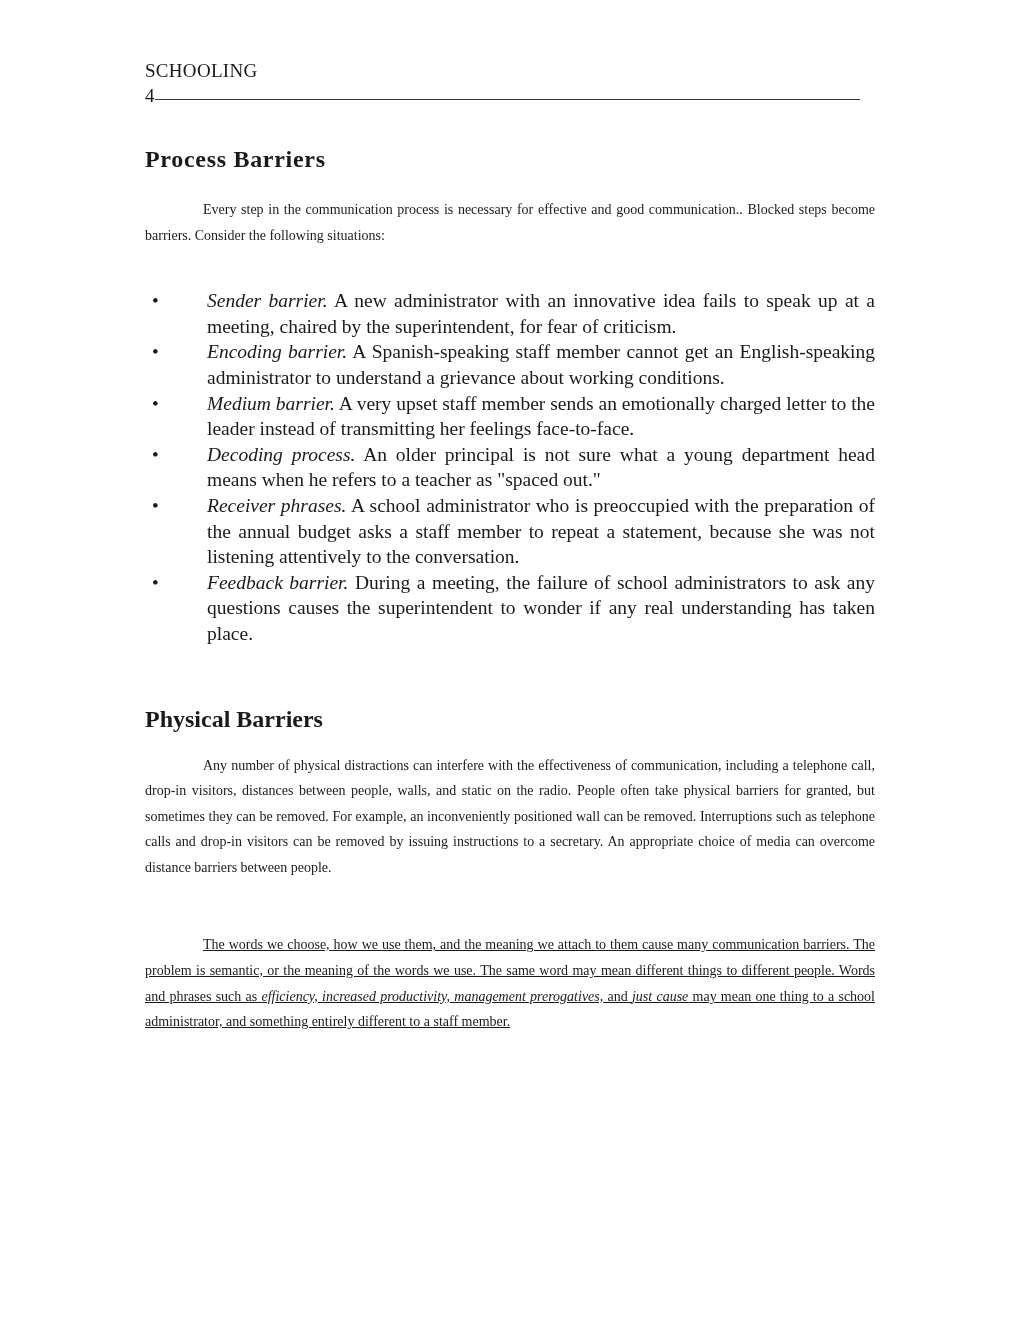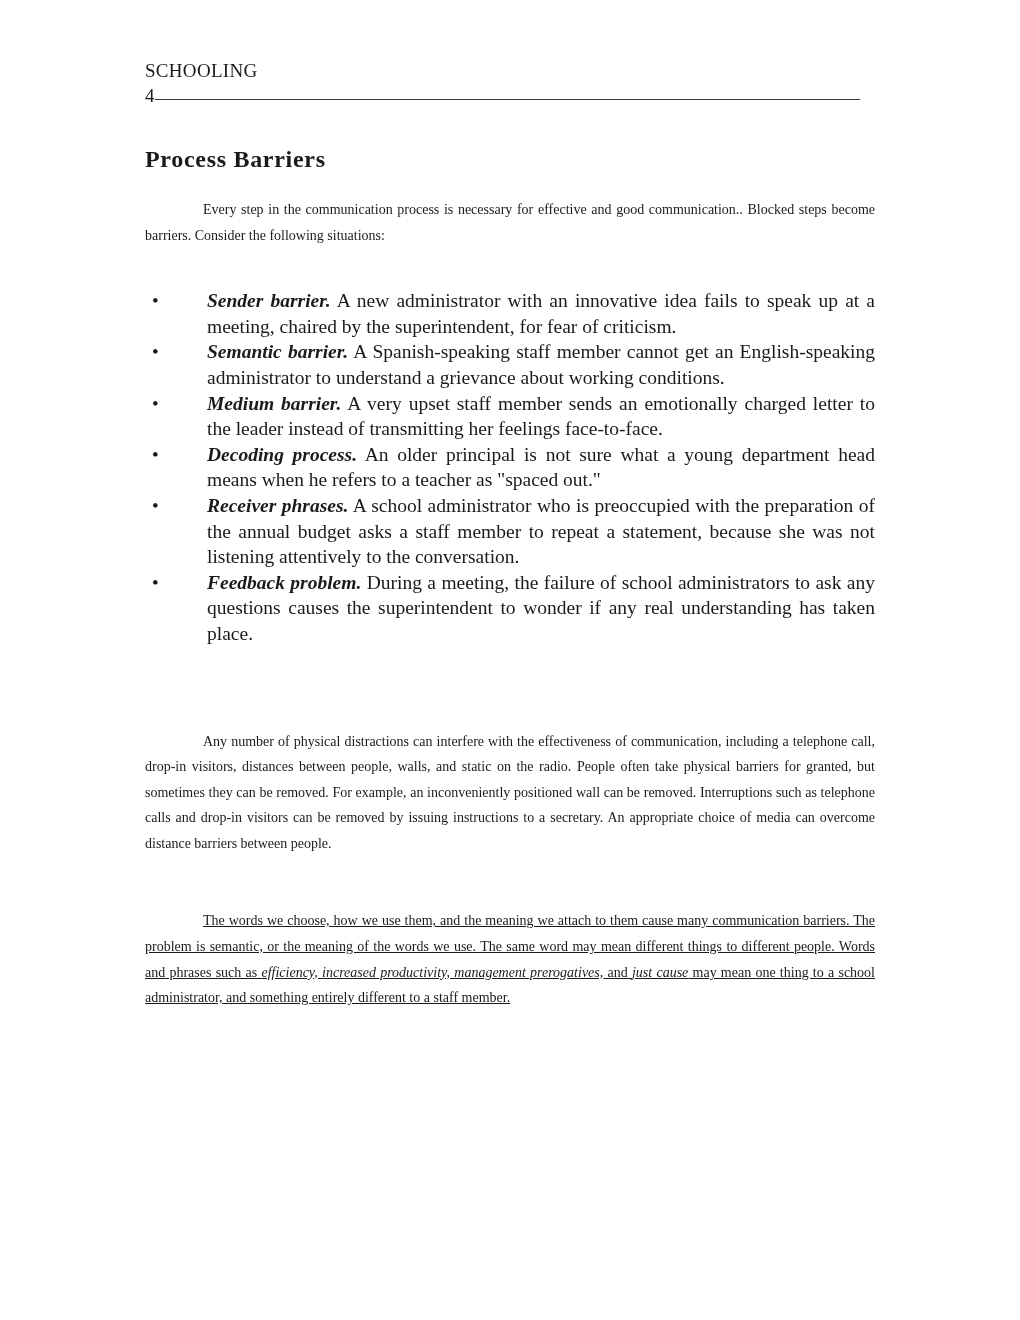--- a/index.html
+++ b/index.html
@@ -87,21 +87,21 @@
     margin: 0;
   }
   ul.barrier-list > li .bullet-mark {
     position: absolute;
     left: 7px;
     top: 0;
     font-size: 19px;
     line-height: 25.6px;
   }
   .lead-in {
-    font-weight: bold;
+    font-weight: normal;
     font-style: italic;
   }
   .ital { font-style: italic; }
 
   
   .just-block { text-align: justify; text-decoration: underline; }
 </style>
 </head>
 <body>
 
@@ -126,50 +126,51 @@
   <div class="gap-40"></div>
 
   <ul class="barrier-list">
     <li>
       <span class="bullet-mark">•</span>
       <span class="lead-in">Sender barrier.</span>
       <span>A new administrator with an innovative idea fails to speak up at a meeting, chaired by the superintendent, for fear of criticism.</span>
     </li>
     <li>
       <span class="bullet-mark">•</span>
-      <span class="lead-in">Semantic barrier.</span>
+      <span class="lead-in">Encoding barrier.</span>
       <span>A Spanish-speaking staff member cannot get an English-speaking administrator to understand a grievance about working conditions.</span>
     </li>
     <li>
       <span class="bullet-mark">•</span>
       <span class="lead-in">Medium barrier.</span>
       <span>A very upset staff member sends an emotionally charged letter to the leader instead of transmitting her feelings face-to-face.</span>
     </li>
     <li>
       <span class="bullet-mark">•</span>
       <span class="lead-in">Decoding process.</span>
       <span>An older principal is not sure what a young department head means when he refers to a teacher as "spaced out."</span>
     </li>
     <li>
       <span class="bullet-mark">•</span>
       <span class="lead-in">Receiver phrases.</span>
       <span>A school administrator who is preoccupied with the preparation of the annual budget asks a staff member to repeat a statement, because she was not listening attentively to the conversation.</span>
     </li>
     <li>
       <span class="bullet-mark">•</span>
-      <span class="lead-in">Feedback problem.</span>
+      <span class="lead-in">Feedback barrier.</span>
       <span>During a meeting, the failure of school administrators to ask any questions causes the superintendent to wonder if any real understanding has taken place.</span>
     </li>
   </ul>
 
   <div class="gap-30"></div>
 
 
   <div class="gap-30"></div>
 
+  <h2 class="section-heading">Physical Barriers</h2>
 
   <div class="gap-22"></div>
 
   <p class="body indented">Any number of physical distractions can interfere with the effectiveness of communication, including a telephone call, drop-in visitors, distances between people, walls, and static on the radio. People often take physical barriers for granted, but sometimes they can be removed. For example, an inconveniently positioned wall can be removed. Interruptions such as telephone calls and drop-in visitors can be removed by issuing instructions to a secretary. An appropriate choice of media can overcome distance barriers between people.</p>
 
   <div class="gap-30"></div>
 
 
   <div class="gap-22"></div>
 

